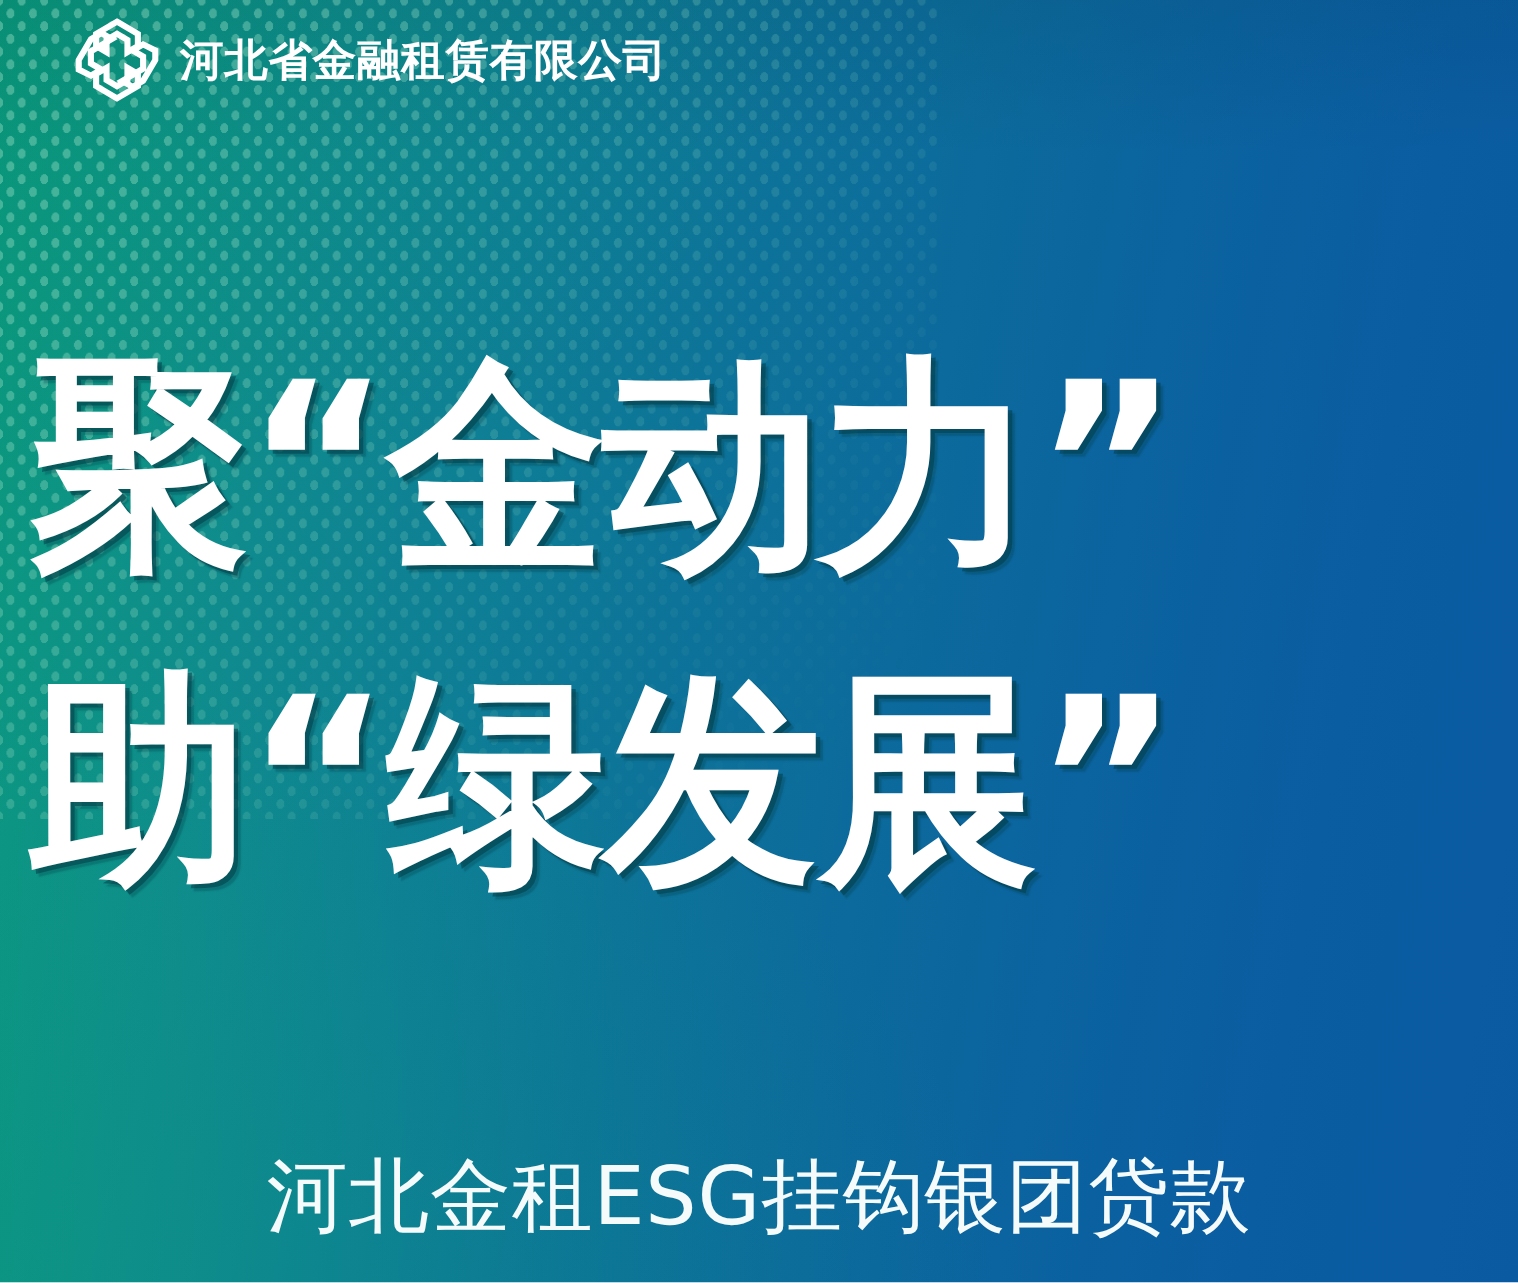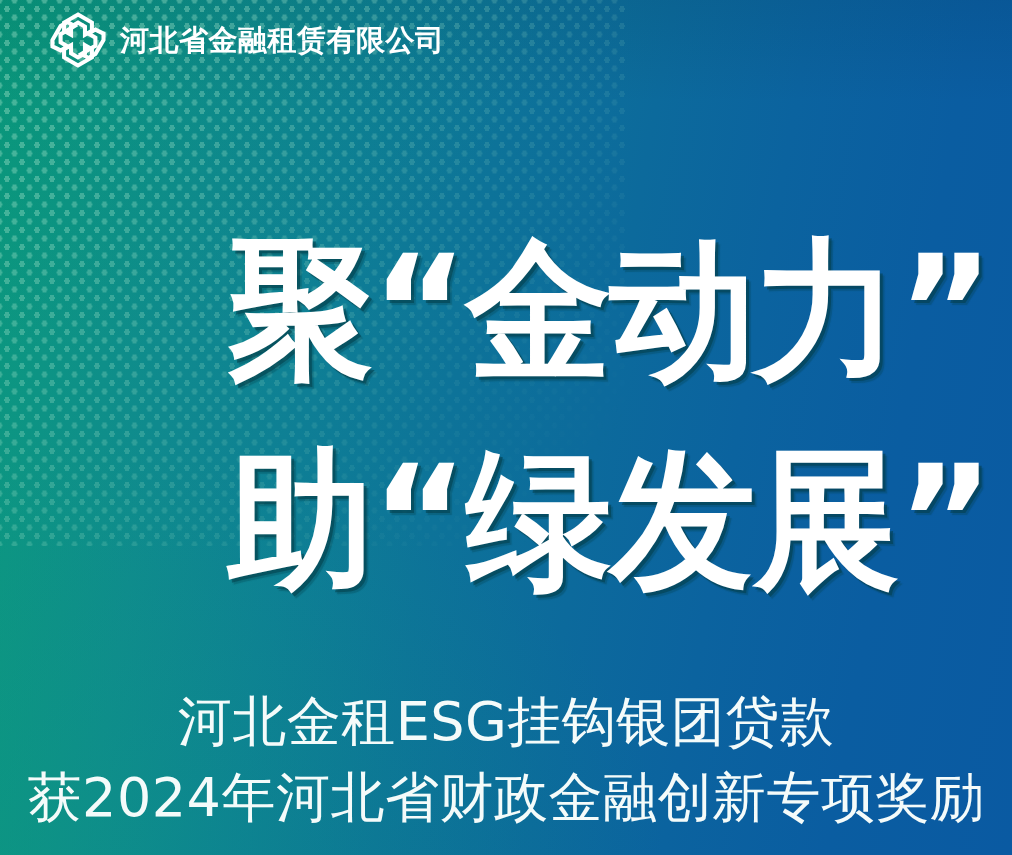--- a/index.html
+++ b/index.html
@@ -107,24 +107,24 @@
     letter-spacing: 0.9px;
     margin-top: 5px;
     white-space: nowrap;
     font-family: "Liberation Sans", sans-serif;
   }
 
   
   .headline {
     position: absolute;
     left: 0;
-    right: 0;
+    right: 16px;
     top: 206px;
     z-index: 4;
-    text-align: right;
+    text-align: left;
   }
   .headline-line {
     color: #ffffff;
     font-family: "DejaVu Sans", "Liberation Sans", sans-serif;
     font-weight: bold;
     font-size: 152px;
     line-height: 1.38;
     letter-spacing: -2px;
     white-space: nowrap;
     text-shadow:
@@ -174,16 +174,15 @@
     </div>
   </div>
 
   <div class="headline">
     <div class="headline-line">聚“金动力”</div>
     <div class="headline-line">助“绿发展”</div>
   </div>
 
   <div class="subhead">
     <div class="subhead-line">河北金租ESG挂钩银团贷款</div>
-    <div class="subhead-line">获2024年河北省财政金融创新专项奖励</div>
   </div>
 
 </div>
 
 </body></html>

